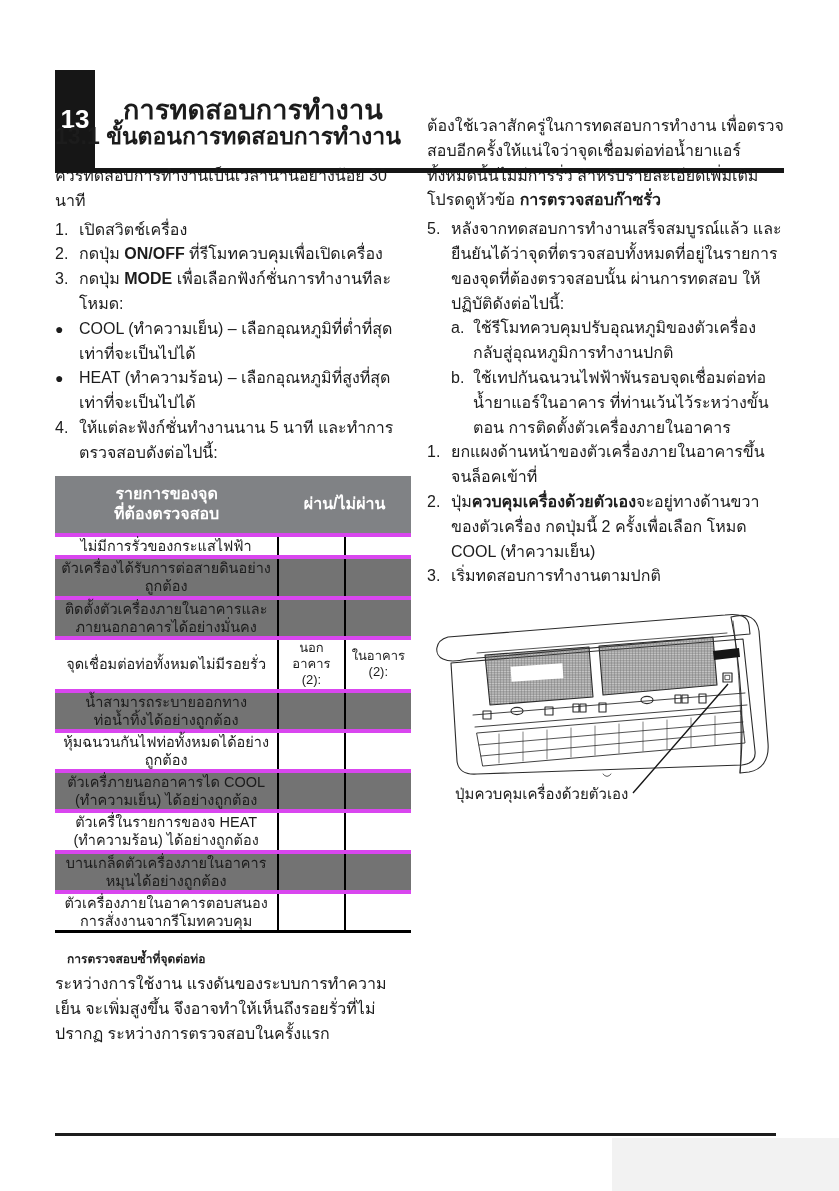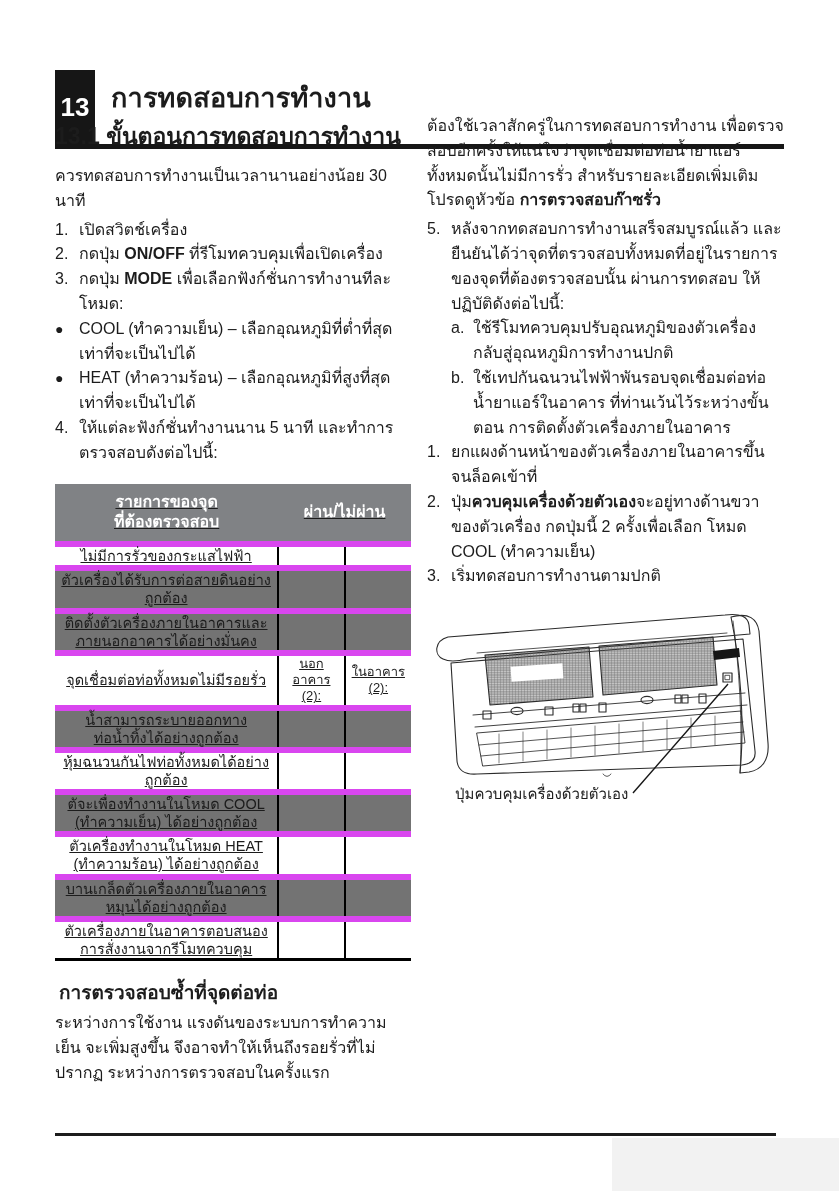--- a/index.html
+++ b/index.html
@@ -12,58 +12,58 @@
 
   
   .chapter-bar{
     position:absolute;left:55px;top:70px;width:729px;
     border-bottom:5px solid #161616;display:flex;align-items:stretch;background:#fff;
   }
   .chapter-num{
     background:#161616;color:#fff;font-weight:bold;font-size:26px;
     width:40px;display:flex;align-items:center;justify-content:center;
   }
-  .chapter-title{font-size:27px;font-weight:bold;margin:0;padding:6px 0 25px 16px;letter-spacing:.2px;font-family:Liberation Mono, monospace;}
+  .chapter-title{font-size:27px;font-weight:bold;margin:12px;padding:6px 0 25px 16px;letter-spacing:.2px;font-family:Liberation Mono, monospace;}
 
   
   .columns{position:absolute;left:55px;top:114px;width:729px;display:flex;gap:16px;}
   .col-left{width:356px;flex:none;}
   .col-right{width:357px;flex:none;}
 
   .section-title{font-size:23px;font-weight:bold;margin:4px 0 10px 0;}
   p{margin:0 0 4px 0;font-size:16px;line-height:1.55;}
   .li{display:flex;font-size:16px;line-height:1.55;}
   .li .n{flex:none;width:24px;}
   .li .t{flex:1;}
   .sub-list{margin-left:24px;}
   .sub-list .li .n{width:22px;}
   .bl{display:flex;font-size:16px;line-height:1.55;}
   .bl .dot{flex:none;width:24px;font-size:14px;padding-top:2px;}
   .bl .t{flex:1;}
   .b{font-weight:bold;}
 
   
   table.checklist{
-    width:100%;border-collapse:collapse;margin-top:18px;
-    border-bottom:3px solid #000;table-layout:fixed;text-decoration:underline;
+    width:100%;border-collapse:collapse;margin-top:10px;
+    border-bottom:3px solid #000;table-layout:fixed;
   }
   table.checklist th{
     background:#808285;color:#fff;font-weight:bold;font-size:16px;
     padding:8px 4px;white-space:pre-line;line-height:1.3;text-align:center;
   }
   table.checklist td{
-    border-top:6px solid #d946ef;text-align:center;vertical-align:middle;
+    border-top:4px solid #d946ef;text-align:center;vertical-align:middle;
     padding:0 3px;white-space:pre-line;font-size:14.5px;line-height:1.25;
   }
   table.checklist td.c1, table.checklist td.c2{border-left:2px solid #000;font-size:13px;}
   table.checklist col.label{width:222px;}
   table.checklist col.small{width:66px;}
   table.checklist tr.shade{background:#737373;}
 
-  .sub-heading{font-size:19px;font-weight:bold;margin:16px 0 4px 4px;}
+  .sub-heading{font-size:12px;font-weight:bold;margin:16px 0 4px 12px;}
   .lowtemp-heading{font-size:18.5px;font-weight:bold;margin:14px 0 8px 0;}
 
   
   figure{margin:14px 0 0 0;}
   .figure-caption-text{font-size:15px;fill:#1c1c1c;}
 
   
   .footer-rule{position:absolute;left:55px;top:1133px;width:721px;height:3px;background:#1c1c1c;}
   .footer-block{position:absolute;left:612px;top:1138px;width:227px;height:53px;background:#f2f2f2;}
 </style>
@@ -156,27 +156,27 @@
 ท่อน้ำทิ้งได้อย่างถูกต้อง</td>
               <td class="c1"></td>
               <td class="c2"></td>
             </tr>
             <tr>
               <td>หุ้มฉนวนกันไฟท่อทั้งหมดได้อย่างถูกต้อง</td>
               <td class="c1"></td>
               <td class="c2"></td>
             </tr>
             <tr class="shade">
-              <td>ตัจะเพื่องทำงานในโหมด COOL
+              <td>ตัวเครื่ภายนอกอาคารได COOL
 (ทำความเย็น) ได้อย่างถูกต้อง</td>
               <td class="c1"></td>
               <td class="c2"></td>
             </tr>
             <tr>
-              <td>ตัวเครื่องทำงานในโหมด HEAT
+              <td>ตัวเครื่ในรายการของจ HEAT
 (ทำความร้อน) ได้อย่างถูกต้อง</td>
               <td class="c1"></td>
               <td class="c2"></td>
             </tr>
             <tr class="shade">
               <td>บานเกล็ดตัวเครื่องภายในอาคาร
 หมุนได้อย่างถูกต้อง</td>
               <td class="c1"></td>
               <td class="c2"></td>
             </tr>

